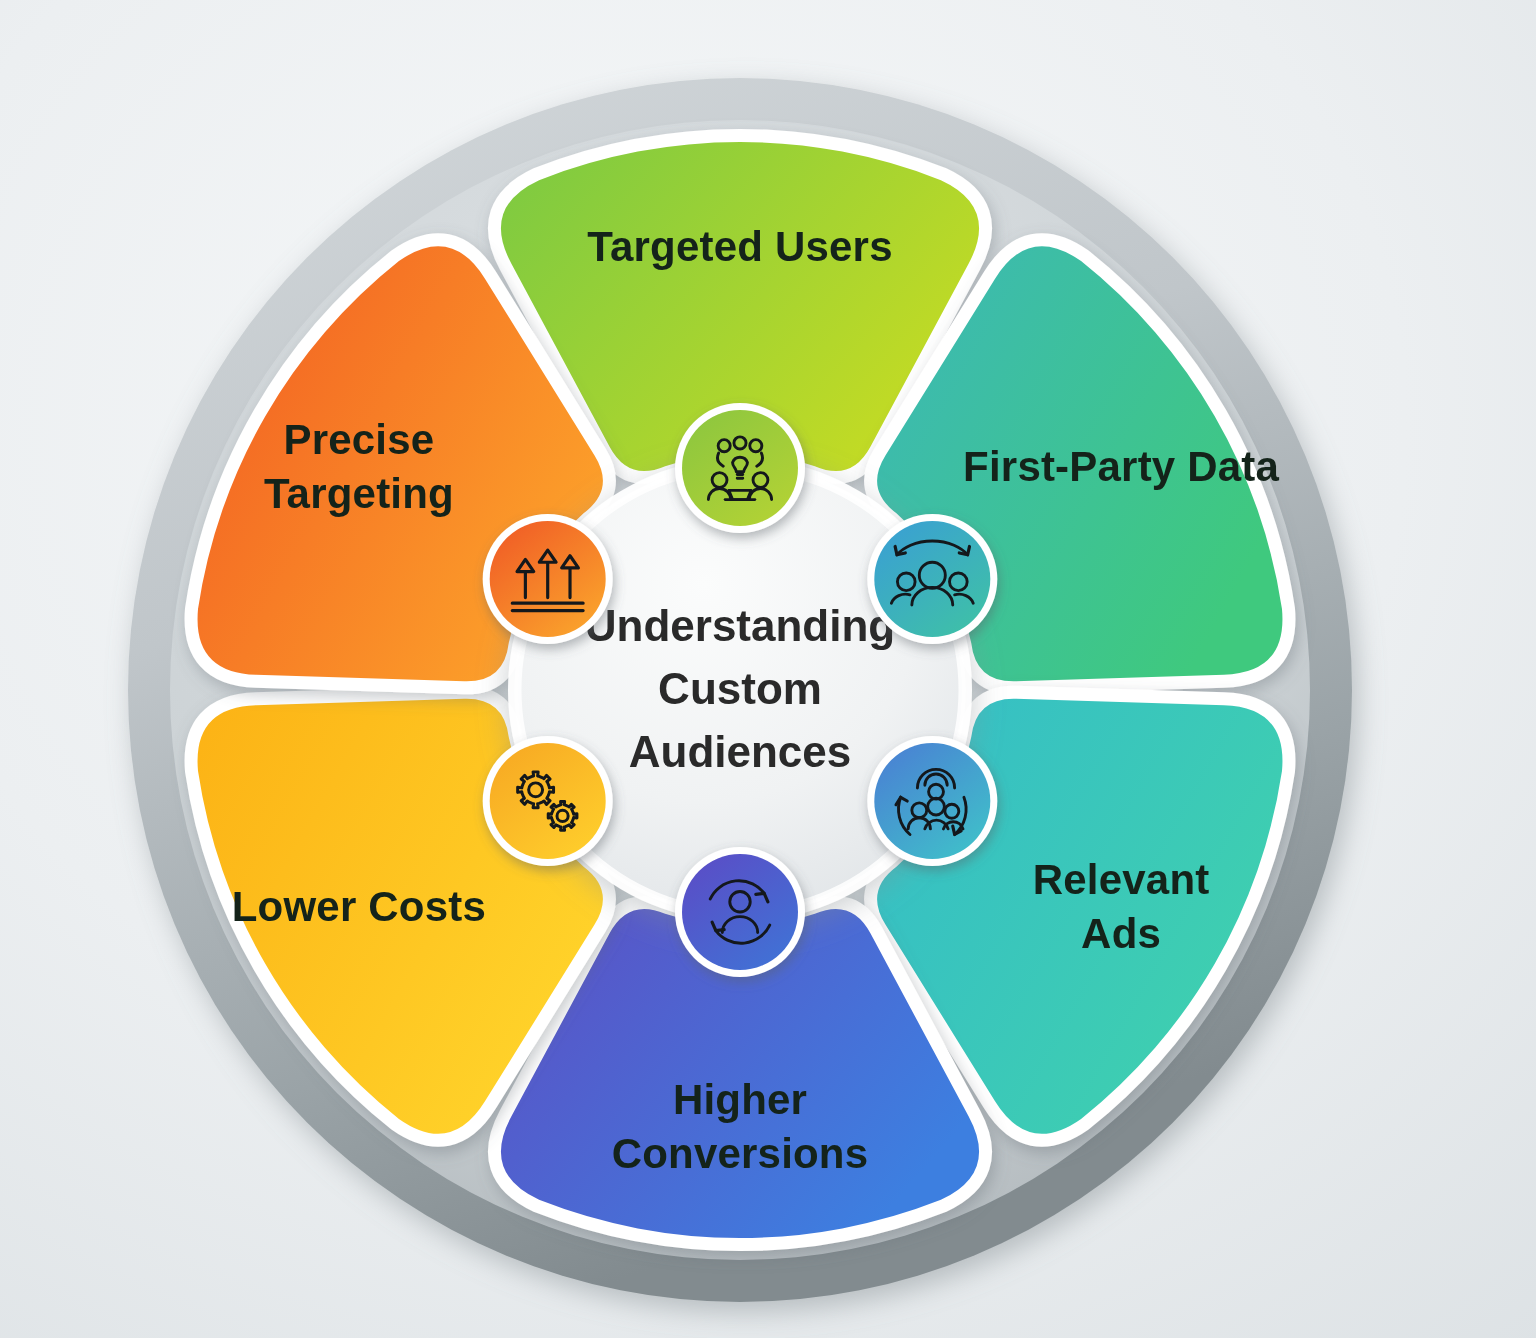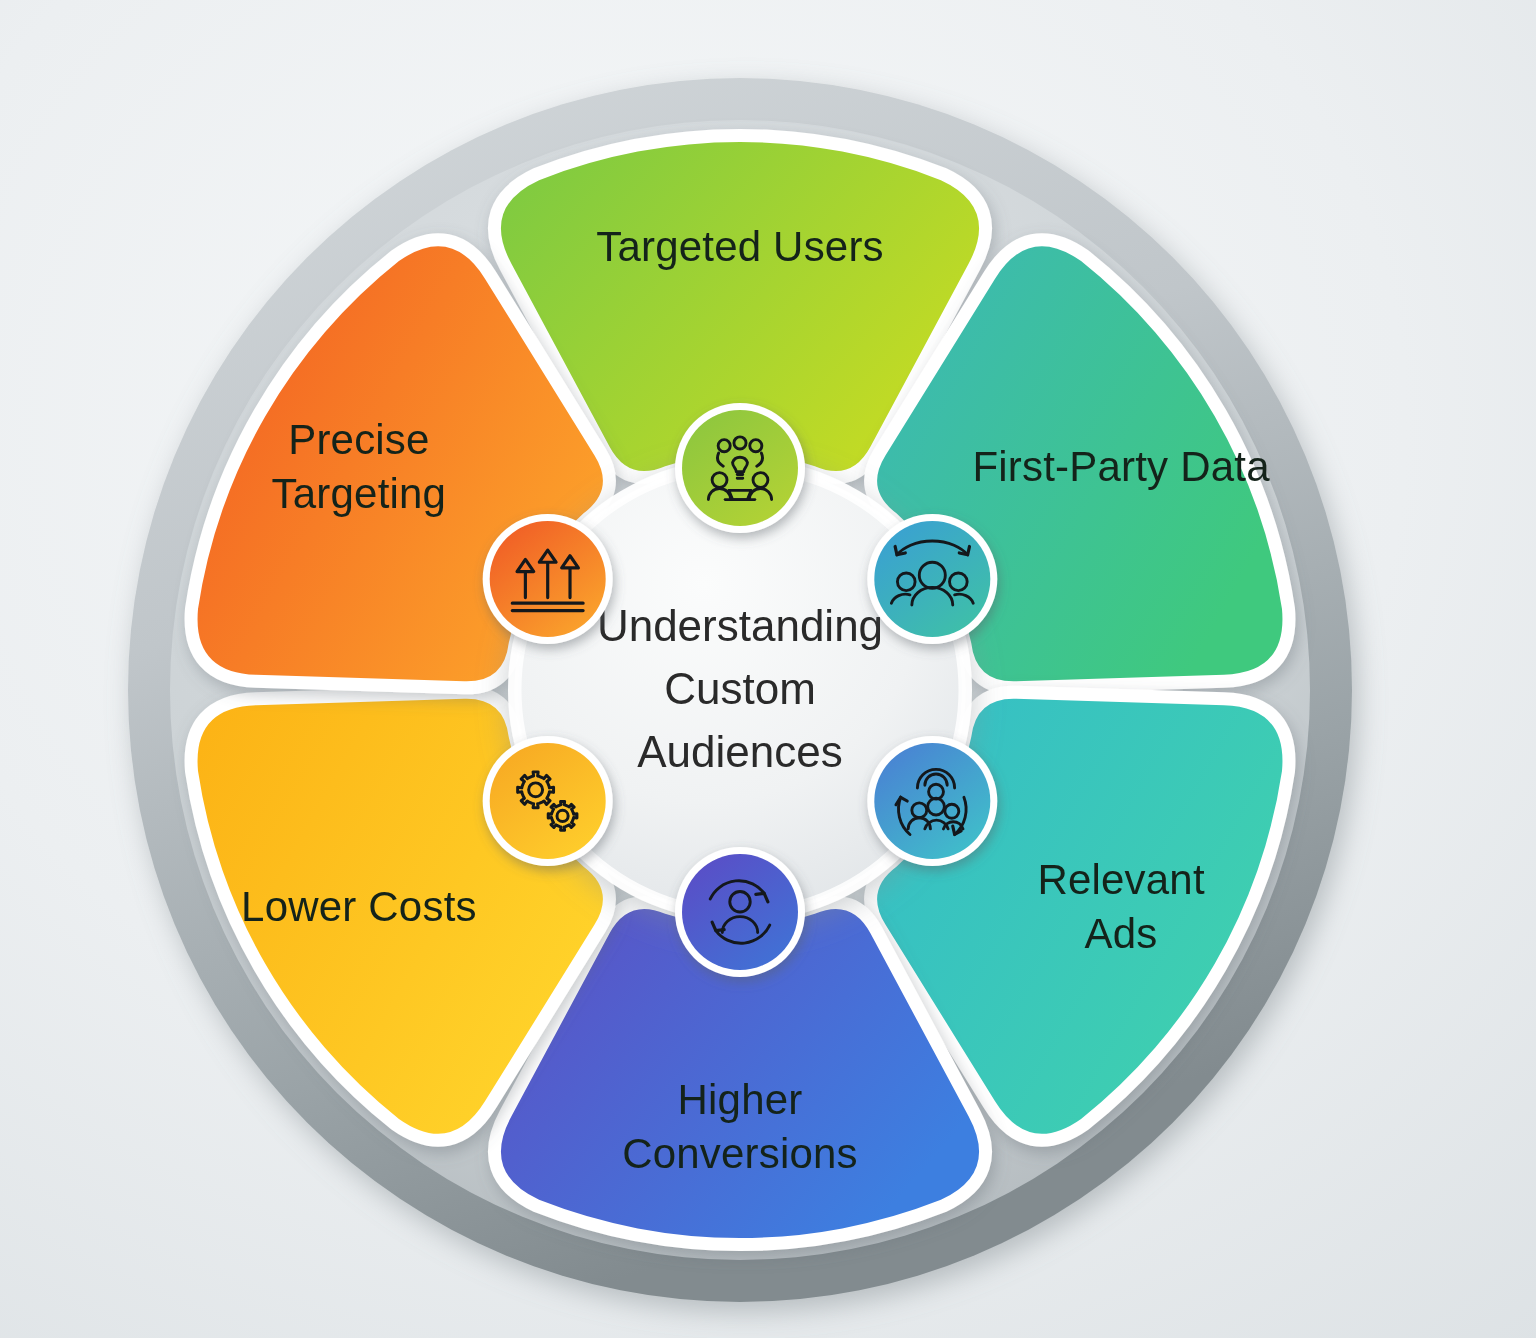--- a/index.html
+++ b/index.html
@@ -10,20 +10,21 @@
     overflow: hidden;
   }
   body {
     font-family: "Liberation Sans", sans-serif;
     background: radial-gradient(ellipse 120% 110% at 42% 34%, #f4f6f7 0%, #eef1f3 40%, #e6eaec 70%, #dfe4e7 100%);
   }
   #stage {
     position: relative;
     width: 1536px;
     height: 1338px;
+    font-weight: bold;
   }
   #wheel {
     position: absolute;
     left: 0;
     top: 0;
     width: 1536px;
     height: 1338px;
   }
   .petal-label {
     font-family: "Liberation Sans", sans-serif;

